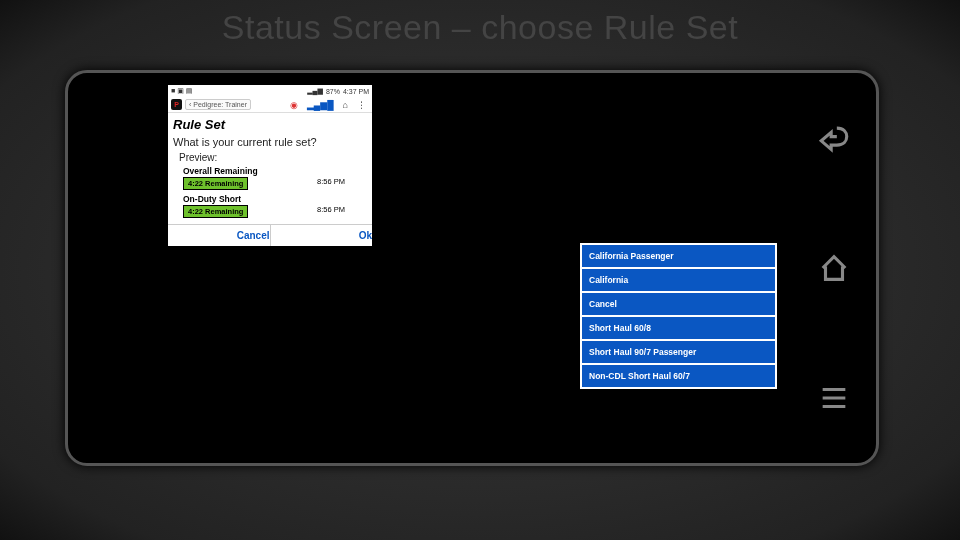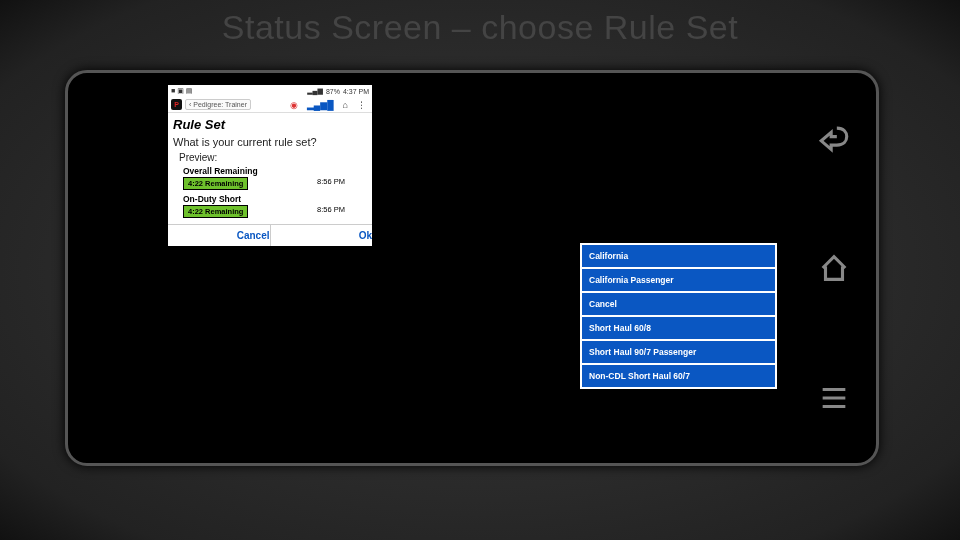--- a/index.html
+++ b/index.html
@@ -87,22 +87,22 @@
       </div>
 
       <div class="panel-footer">
         <div>Cancel</div>
         <div>Ok</div>
       </div>
     </div>
 
 
     <div class="rules two">
+      <div class="rule">California Passenger</div>
       <div class="rule">California</div>
-      <div class="rule">California Passenger</div>
       <div class="rule">Cancel</div>
       <div class="rule">Short Haul 60/8</div>
       <div class="rule">Short Haul 90/7 Passenger</div>
       <div class="rule">Non-CDL Short Haul 60/7</div>
     </div>
 
   </div>
 
   <div class="phone-btns">
     <svg viewBox="0 0 24 24">

